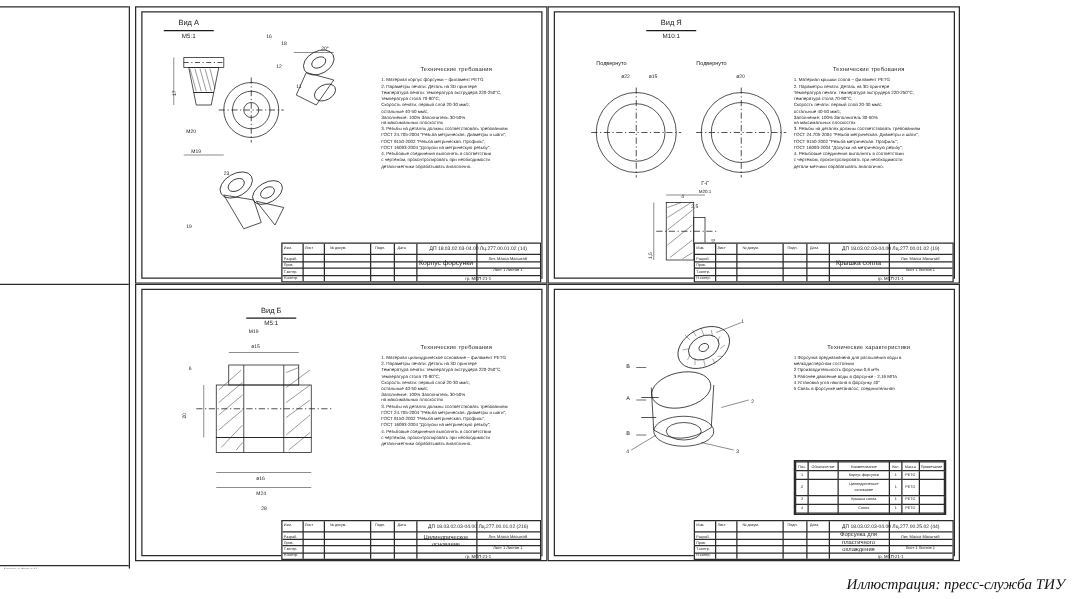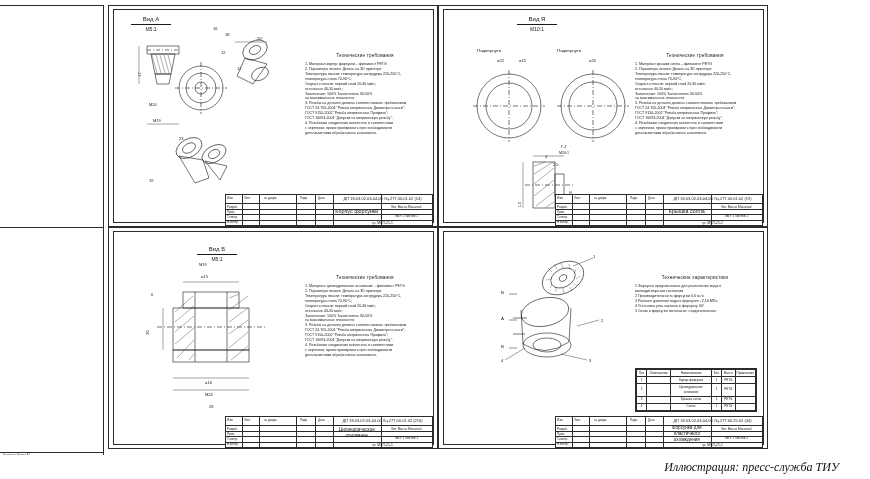--- a/index.html
+++ b/index.html
@@ -79,21 +79,21 @@
   }
   .spec table{border-collapse:collapse;width:100%;height:100%;font-size:3px;}
   .spec td,.spec th{border:.5px solid #2b2b2b;padding:0 1px;text-align:center;font-weight:normal;line-height:5px;}
 
   
   .dim{position:absolute;font-size:4px;color:#1a1a1a;}
   .cap{position:absolute;font-size:4.4px;color:#1a1a1a;}
   svg{display:block;}
   .caption{
     position:absolute;left:0;top:455px;width:870px;height:24px;
-    display:flex;align-items:center;justify-content:flex-end;padding-right:31px;
+    display:flex;align-items:center;justify-content:flex-end;padding-right:18px;
     box-sizing:border-box;font-family:"Liberation Serif", serif;font-style:italic;
     font-size:12px;color:#111;background:#fff;
   }
   .tiny{position:absolute;font-size:2.6px;color:#333;}
 </style>
 </head>
 <body>
 
 <div class="sheet">
 

